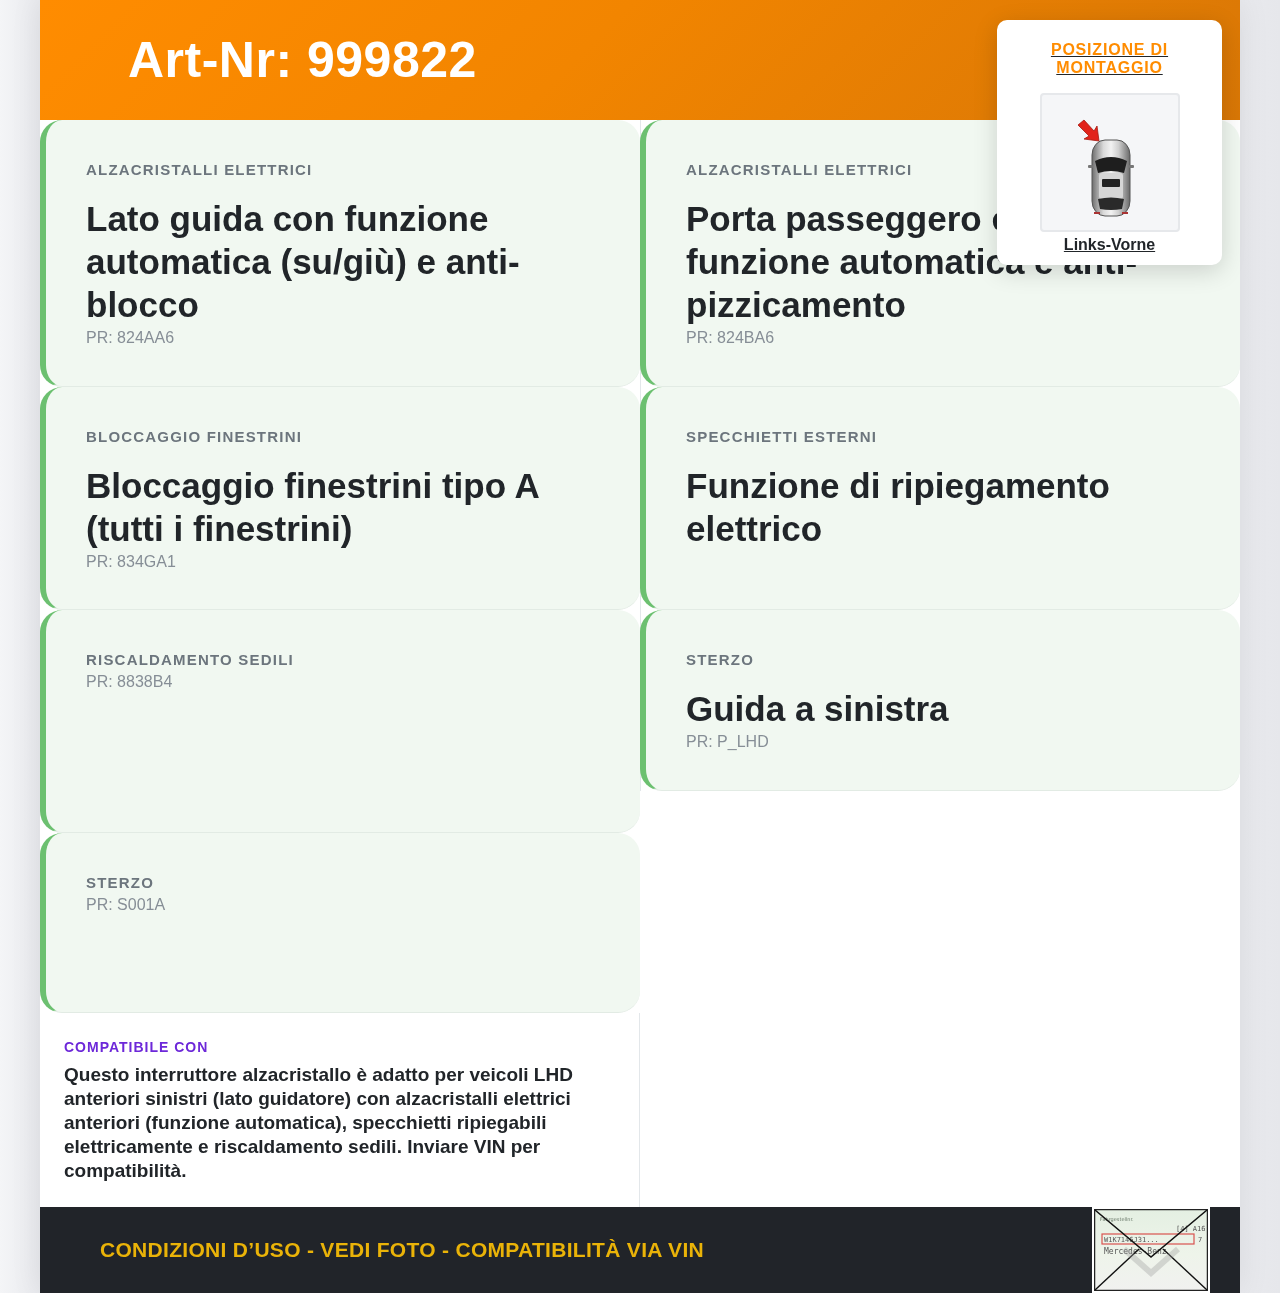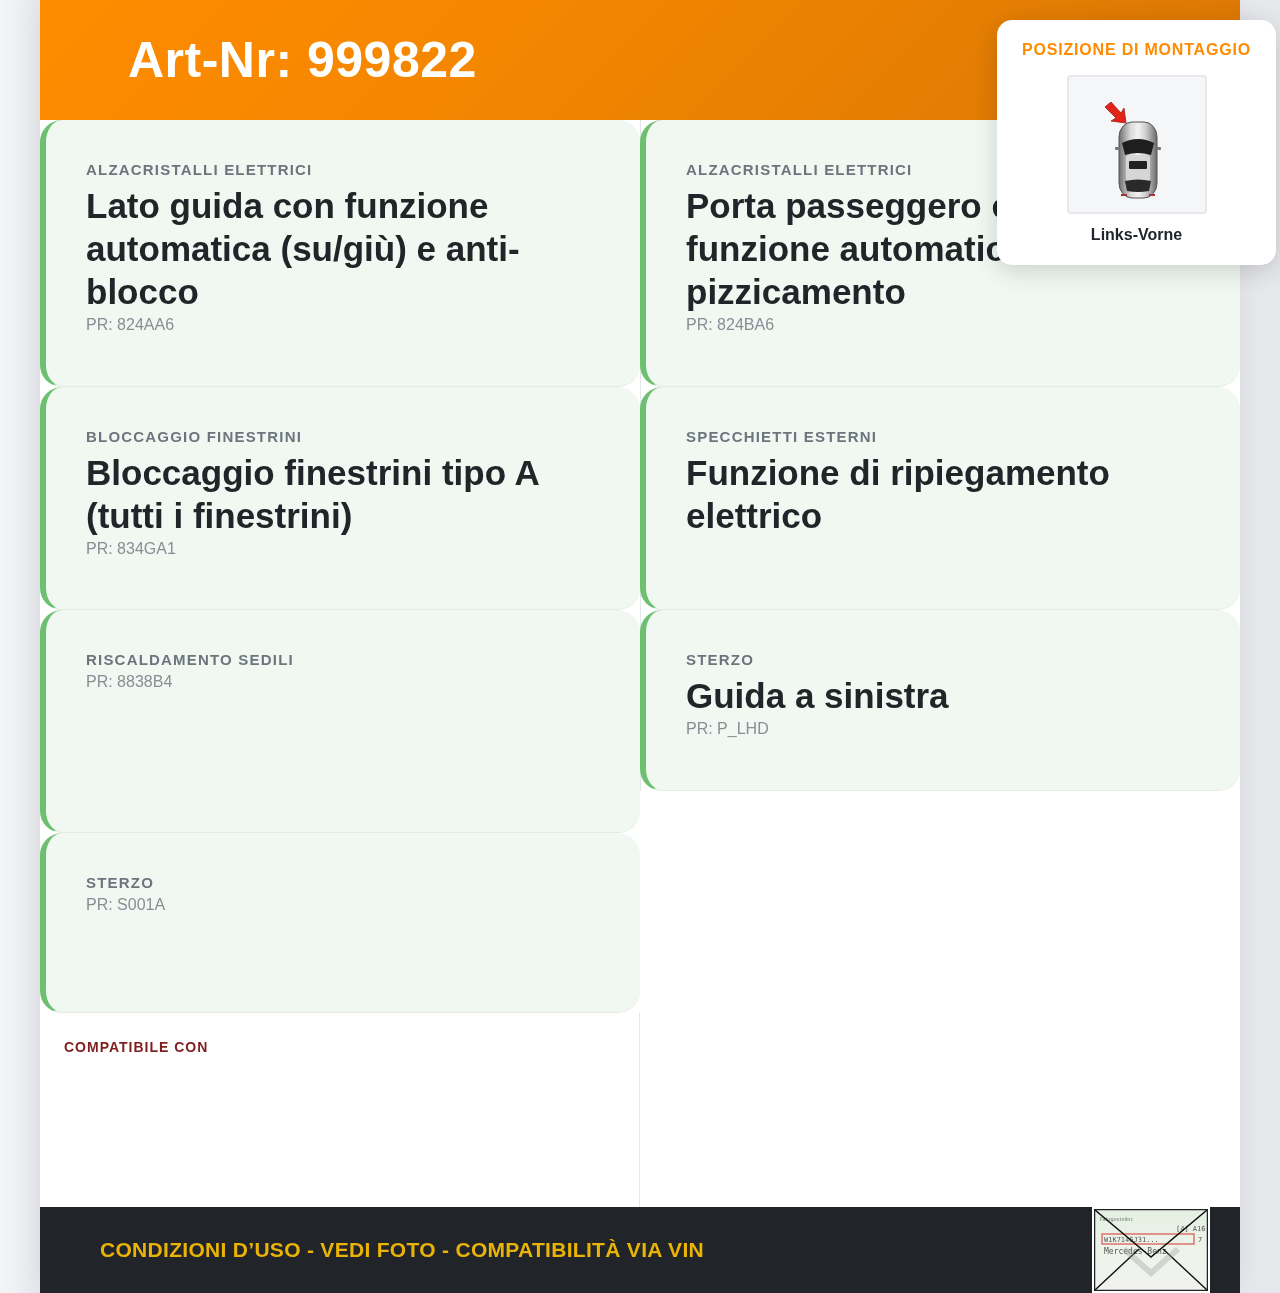--- a/index.html
+++ b/index.html
@@ -38,36 +38,36 @@
     border-radius: 22px;
   }
   .col.right .feature { margin-left: -1px; }
   .feature .cat {
     font-size: 15px; font-weight: 700; color: #6c757d;
     letter-spacing: 1.2px; text-transform: uppercase;
     line-height: 20px;
   }
   .feature .title {
     font-size: 35px; font-weight: 700; color: #212529;
-    line-height: 43px; margin-top: 4px;
+    line-height: 43px; margin-top: 17px;
   }
   .feature .pr {
     font-size: 16px; color: #868e96; margin-top: 2px; line-height: 20px;
   }
   .f1 { height: 267px; }
   .f2 { height: 223px; }
   .f3 { height: 223px; }
   .f4 { height: 181px; }
   .f5 { height: 180px; }
   .compat {
     padding: 26px 24px 0 24px; height: 194px;
     border-right: 1px solid #e3e7ea;
   }
   .compat .label {
-    font-size: 14px; font-weight: 700; color: #7f1d1d; letter-spacing: 1px;
+    font-size: 14px; font-weight: 700; color: #6d28d9; letter-spacing: 1px;
     text-transform: uppercase;
   }
   .compat .text {
     margin-top: 8px; font-size: 19px; font-weight: 700; color: #212529;
     line-height: 24px; width: 556px;
   }
   .footer {
     position: absolute; left: 0; top: 1207px; width: 1200px; height: 86px;
     background: #212429;
     display: flex; align-items: center; padding-left: 60px;
@@ -78,36 +78,37 @@
   .vin-thumb {
     position: absolute; left: 1052px; top: 0; width: 118px; height: 86px;
     background: #fff; padding: 2px;
   }
   .vin-inner {
     width: 100%; height: 100%;
     background: linear-gradient(180deg, #e4efe2 0%, #eef4ea 55%, #f1f1f0 100%);
     position: relative; overflow: hidden;
   }
   .popup {
-    position: absolute; left: 957px; top: 20px; width: 279px; height: 245px;
-    background: #ffffff; border-radius: 15px;
+    position: absolute; left: 957px; top: 20px; width: 225px; height: 245px;
+    background: #ffffff; border-radius: 10px;
     box-shadow: 0 6px 24px rgba(0,0,0,0.16);
     text-align: center;
+    text-decoration: underline;
   }
   .popup .ptitle {
     margin-top: 21px; font-size: 16px; font-weight: 700; color: #ff8c00;
     letter-spacing: 0.8px;
   }
   .popup .imgbox {
     margin: 16px auto 0 auto; width: 140px; height: 139px;
     background: #f5f6f8; border: 2px solid #e6e8eb; border-radius: 4px;
     position: relative;
   }
   .popup .plabel {
-    margin-top: 12px; font-size: 16px; font-weight: 700; color: #212529;
+    margin-top: 4px; font-size: 16px; font-weight: 700; color: #212529;
   }
 </style>
 </head>
 <body>
 
 <div class="page">
 
   <div class="header">
     <h1>Art-Nr: 999822</h1>
   </div>
@@ -127,20 +128,21 @@
       <div class="feature f3">
         <div class="cat">RISCALDAMENTO SEDILI</div>
         <div class="pr">PR: 8838B4</div>
       </div>
       <div class="feature f5">
         <div class="cat">STERZO</div>
         <div class="pr">PR: S001A</div>
       </div>
       <div class="compat">
         <div class="label">COMPATIBILE CON</div>
+        <div class="text">Questo interruttore alzacristallo è adatto per veicoli LHD anteriori sinistri (lato guidatore) con alzacristalli elettrici anteriori (funzione automatica), specchietti ripiegabili elettricamente e riscaldamento sedili. Inviare VIN per compatibilità.</div>
       </div>
     </div>
 
     <div class="col right">
       <div class="feature f1">
         <div class="cat">ALZACRISTALLI ELETTRICI</div>
         <div class="title">Porta passeggero con funzione automatica e anti-pizzicamento</div>
         <div class="pr">PR: 824BA6</div>
       </div>
       <div class="feature f2">

